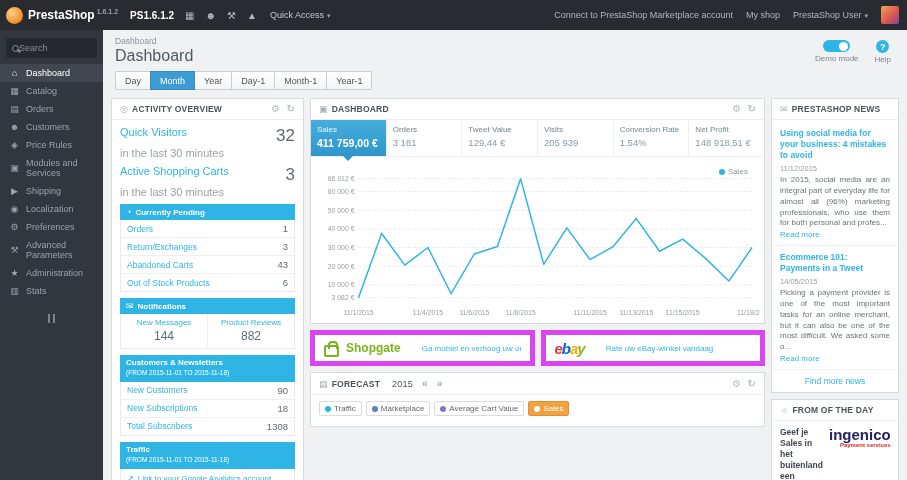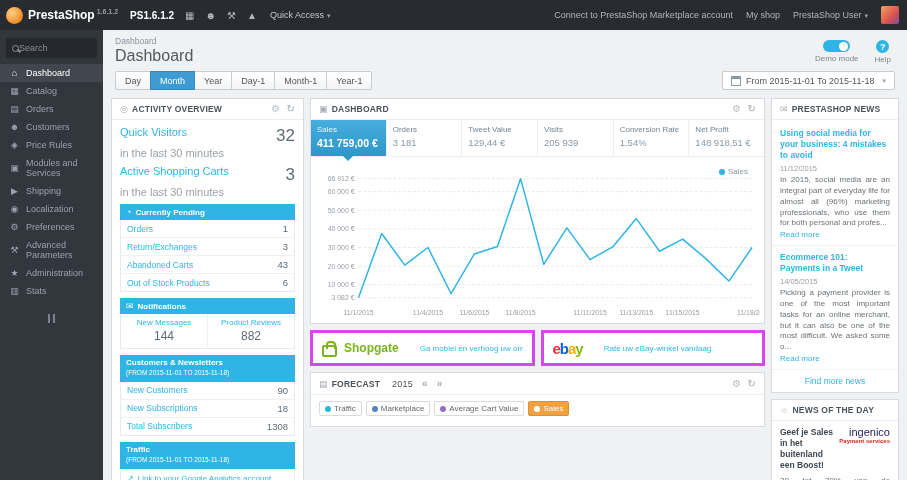--- a/index.html
+++ b/index.html
@@ -94,46 +94,46 @@
   .kpi.active .kpi-label{color:#eaf6fc}
   .kpi.active .kpi-value{color:#fff;font-weight:bold;font-size:10.5px}
   .kpi.active::after{content:'';position:absolute;left:50%;bottom:-5px;margin-left:-5px;
     border:5px solid transparent;border-top-color:#2f96c9;border-bottom:none;z-index:3}
   .chart-wrap{position:relative;padding:8px 4px 2px}
   .chart-wrap svg{display:block;width:100%}
   .chart-legend{position:absolute;top:10px;right:16px;display:flex;align-items:center;gap:3px;font-size:8px;color:#8a99a5}
   .dot{width:6px;height:6px;border-radius:50%;flex:none}
   
   .ads{display:flex;gap:6px;margin-bottom:6px}
-  .ad{flex:1;min-width:0;background:#fff;border:3px solid #d946ef;display:flex;align-items:center;gap:7px;padding:5px 9px;height:36px}
+  .ad{flex:1;min-width:0;background:#fff;border:5px solid #d946ef;display:flex;align-items:center;gap:7px;padding:5px 9px;height:36px}
   .bag{width:15px;height:12px;border:2px solid #7ab51d;border-radius:2px;position:relative;margin-top:5px;flex:none}
   .bag::before{content:'';position:absolute;top:-6px;left:2px;width:6px;height:6px;border:2px solid #7ab51d;border-bottom:none;border-radius:4px 4px 0 0}
   .shopgate-word{color:#7ab51d;font-size:12px;font-weight:bold}
-  .ebay{font-size:15px;font-weight:bold;letter-spacing:-1px}
+  .ebay{font-size:15px;font-weight:bold;font-style:italic;letter-spacing:-1px}
   .ad-link{font-size:8px;color:#2fb5e5;cursor:pointer;margin-left:14px;white-space:nowrap;overflow:hidden}
   
   .year{font-size:9px;font-weight:normal;color:#4b5258;margin-left:8px}
   .ynav{color:#a5abb1;font-size:10px;cursor:pointer;margin-left:5px}
   .fc-legend{display:flex;gap:4px;padding:6px 8px 10px}
   .fc-item{display:flex;align-items:center;gap:3px;border:1px solid #d9dbdd;border-radius:2px;
     padding:2px 5px;font-size:8px;color:#666;background:#fff;cursor:pointer}
   .fc-item.active{background:#f0a243;border-color:#dd9133;color:#fff}
   
   .news-body{padding:2px 0 4px}
   .article{padding:6px 8px;border-bottom:1px solid #f0f2f4}
   .a-title{color:#2fb5e5;font-size:8.5px;font-weight:bold;line-height:1.3;cursor:pointer}
   .a-date{font-size:7.5px;color:#9aa1a8;margin:3px 0 2px}
   .a-excerpt{font-size:8px;color:#6b7277;line-height:1.35;text-align:justify}
   .read-more{color:#2fb5e5;font-size:8px;margin-top:1px;cursor:pointer}
   .find-more{color:#2fb5e5;font-size:8.5px;text-align:center;padding:6px 0 2px;cursor:pointer}
   .tips-body{padding:6px 8px}
   .tips-top{display:flex;gap:6px;align-items:flex-start}
   .tips-headline{font-size:8.5px;font-weight:bold;color:#3f4750;line-height:1.3;flex:1}
   .ingenico{text-align:right;flex:none}
-  .ing-1{font-size:11px;font-weight:normal;color:#262262;line-height:1}
+  .ing-1{font-size:15px;font-weight:bold;color:#262262;line-height:1}
   .ing-2{font-size:6px;color:#e1251b;font-weight:bold}
   .tips-text{font-size:8px;color:#6b7277;line-height:1.35;text-align:justify;margin-top:5px}
 </style>
 </head>
 <body>
 
 <div class="app">
 
   <header class="topbar">
     <div class="tb-left">
@@ -235,25 +235,20 @@
     </div>
 
     <div class="filterbar">
       <div class="btn-group">
         <button class="fbtn">Day</button>
         <button class="fbtn active">Month</button>
         <button class="fbtn">Year</button>
         <button class="fbtn">Day-1</button>
         <button class="fbtn">Month-1</button>
         <button class="fbtn">Year-1</button>
-      </div>
-      <div class="daterange">
-        <span class="cal"></span>
-        <span>From 2015-11-01 To 2015-11-18</span>
-        <span class="caret">▾</span>
       </div>
     </div>
 
     <div class="grid">
 
       <div class="col-left">
         <section class="panel">
           <div class="phead">
             <span class="pic">◎</span>
             <span>ACTIVITY OVERVIEW</span>
@@ -478,21 +473,21 @@
               <div class="a-excerpt">Picking a payment provider is one of the most important tasks for an online merchant, but it can also be one of the most difficult. We asked some o...</div>
               <div class="read-more">Read more</div>
             </div>
             <div class="find-more">Find more news</div>
           </div>
         </section>
 
         <section class="panel">
           <div class="phead">
             <span class="pic">☼</span>
-            <span>NEWS OF THE DAY</span>
+            <span>FROM OF THE DAY</span>
           </div>
           <div class="tips-body">
             <div class="tips-top">
               <div class="tips-headline">Geef je Sales in het buitenland een Boost!</div>
               <div class="ingenico">
                 <div class="ing-1">ingenico</div>
                 <div class="ing-2">Payment services</div>
               </div>
             </div>
             <div class="tips-text">30 tot 70% van de consumenten in Europa heeft de voorkeur om met een eigen lokale betaalmethode te betalen. Met meer dan 150 betaalmethoden, ondersteunen wij uw groei in uw buitenland en daar buiten. En zelfs beter, u kun de belangrijke betaalmethoden activeren met een...</div>

